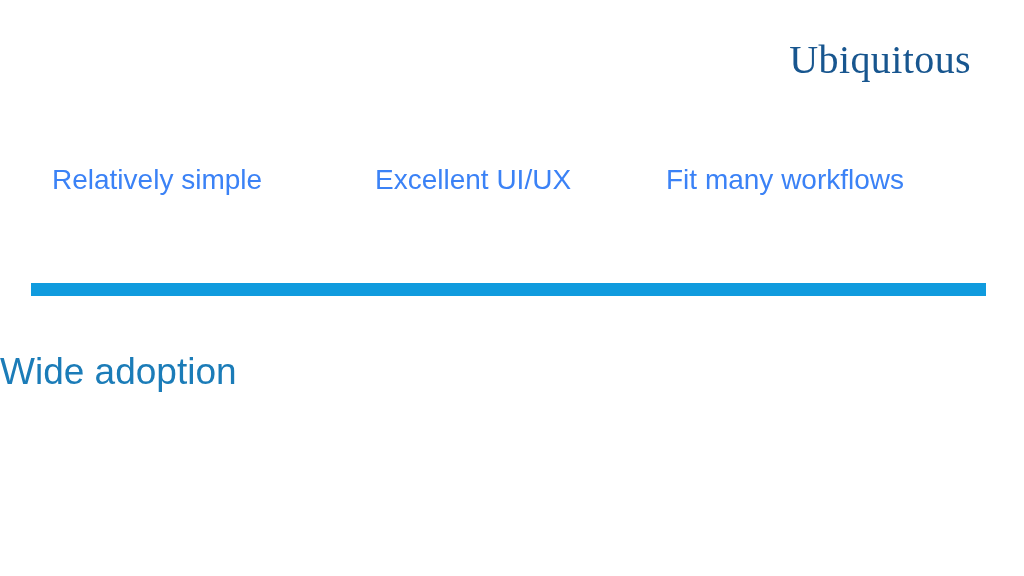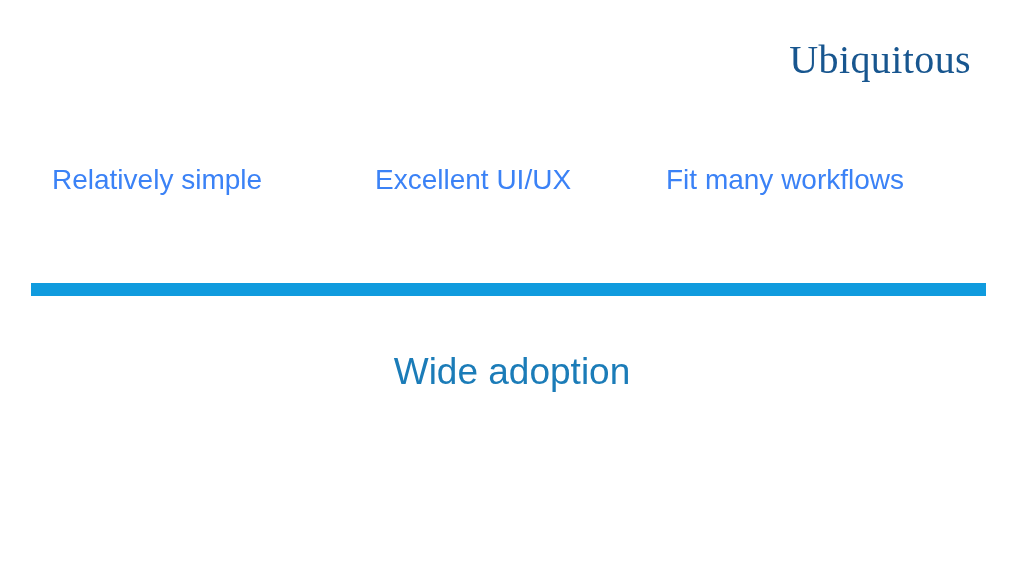--- a/index.html
+++ b/index.html
@@ -71,21 +71,20 @@
     height: 13px;
     background: #109BDE;
   }
 
   
   .summary-line {
     position: absolute;
     left: 0;
     top: 349px;
     width: 1024px;
-    text-align: center;
     font-family: "Liberation Sans", sans-serif;
     font-size: 37px;
     line-height: 46px;
     font-weight: 400;
     color: #1B7CB8;
     white-space: nowrap;
   }
 
   
   .blank-region {

